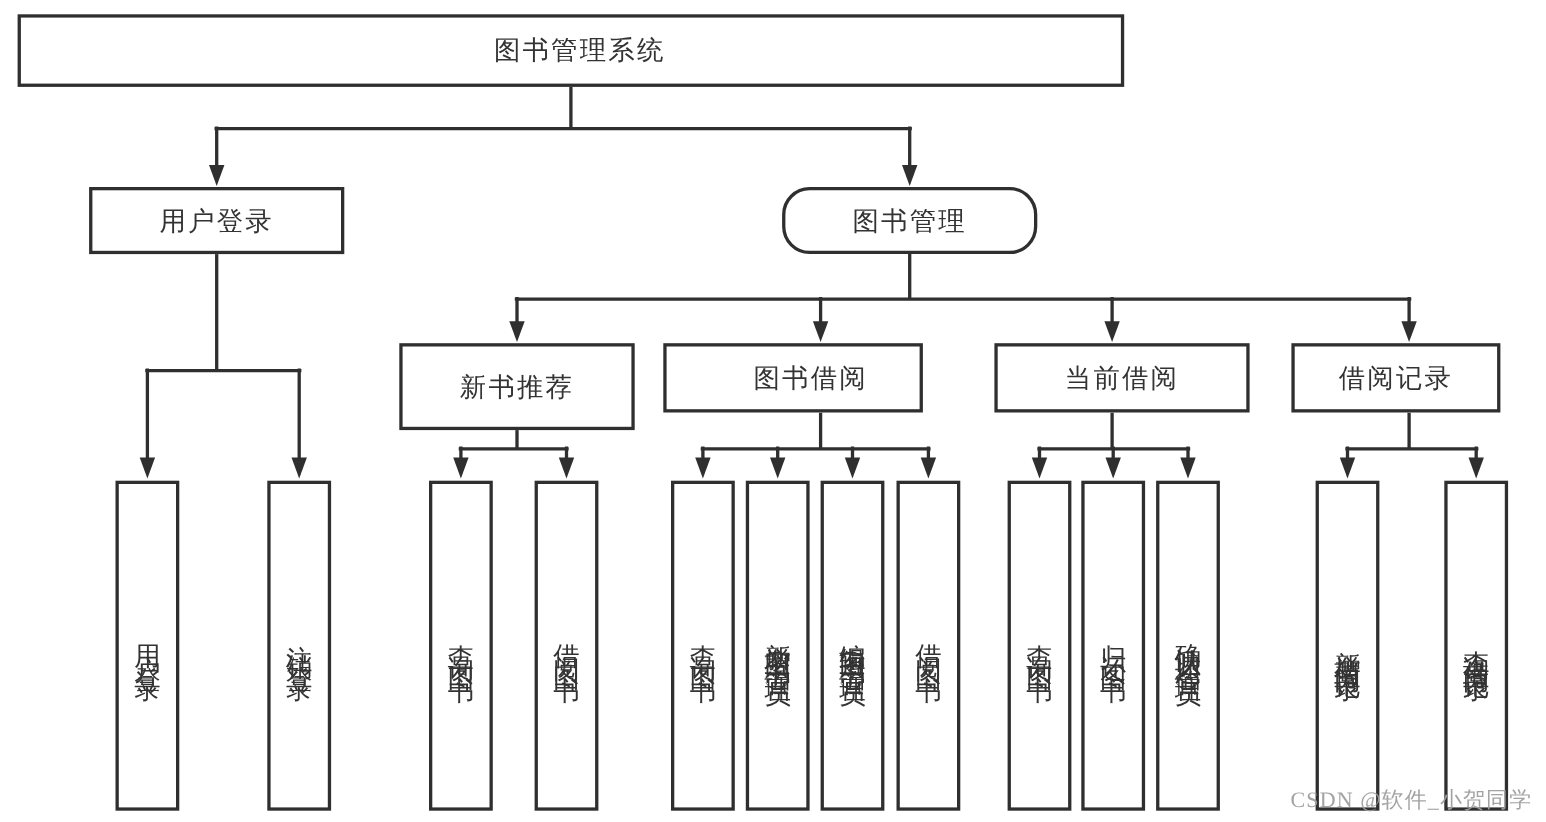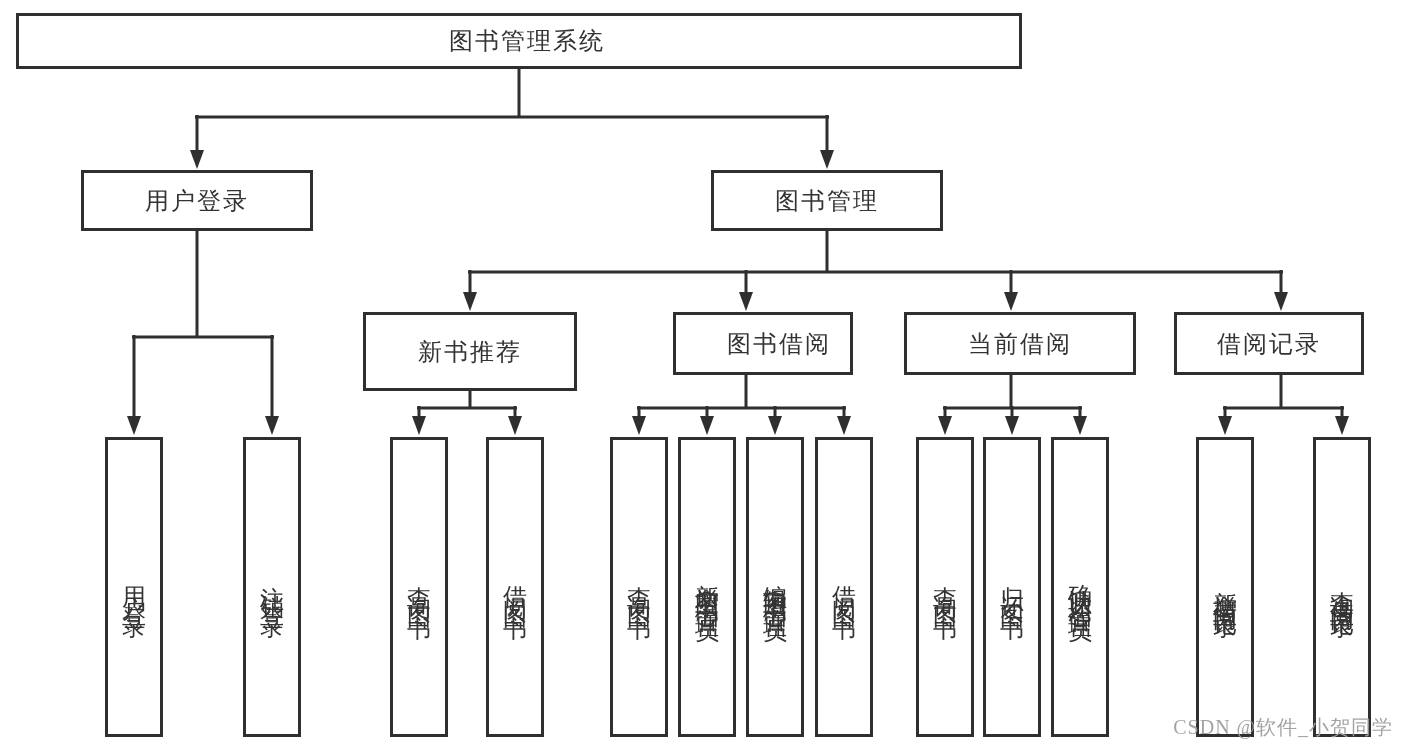--- a/index.html
+++ b/index.html
@@ -85,27 +85,27 @@
     <polygon points="1005,416 1019,416 1012,435"></polygon>
     <polygon points="1073,416 1087,416 1080,435"></polygon>
   </g>
   <g>
     <path d="M1281 375 L1281 409 M1223 408 L1344 408 M1225 406 L1225 418 M1342 406 L1342 418"></path>
     <polygon points="1218,416 1232,416 1225,435"></polygon>
     <polygon points="1335,416 1349,416 1342,435"></polygon>
   </g>
 </svg>
 
-<div class="hbox" style="left:16px; top:13px; width:1006px; height:56px;padding-left:16px;">图书管理系统</div>
+<div class="hbox" style="left:16px; top:13px; width:1006px; height:66px;padding-left:16px;">图书管理系统</div>
 
 <div class="hbox" style="left:81px; top:170px; width:232px; height:61px;">用户登录</div>
-<div class="hbox" style="left:711px; top:170px; width:232px; height:61px;">图书管理</div>
+<div class="hbox" style="left:711px; top:170px; width:232px; height:61px;border-radius:25px;">图书管理</div>
 
 <div class="hbox" style="left:363px; top:312px; width:214px; height:79px;">新书推荐</div>
-<div class="hbox" style="left:673px; top:312px; width:180px; height:63px;padding-left:32px;">图书借阅</div>
+<div class="hbox" style="left:603px; top:312px; width:236px; height:63px;padding-left:32px;">图书借阅</div>
 <div class="hbox" style="left:904px; top:312px; width:232px; height:63px;">当前借阅</div>
 <div class="hbox" style="left:1174px; top:312px; width:190px; height:63px;">借阅记录</div>
 
 <div class="vbox" style="left:105px;">
   <span class="vtext">用户登录</span>
 </div>
 <div class="vbox" style="left:243px;">
   <span class="vtext">注销登录</span>
 </div>
 

